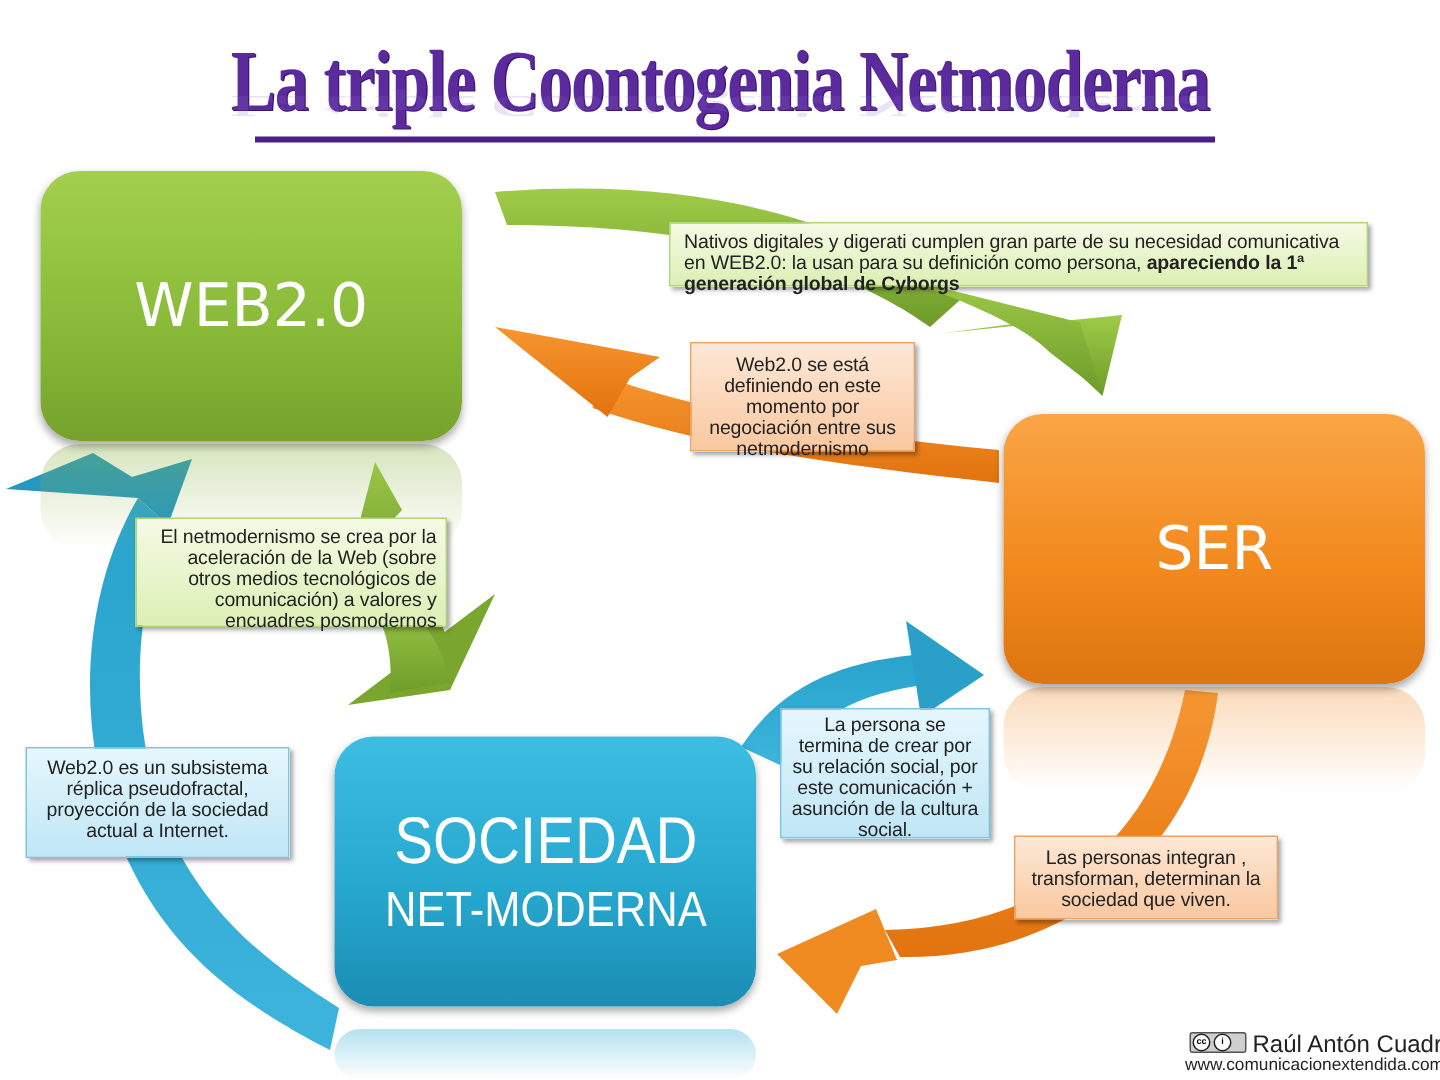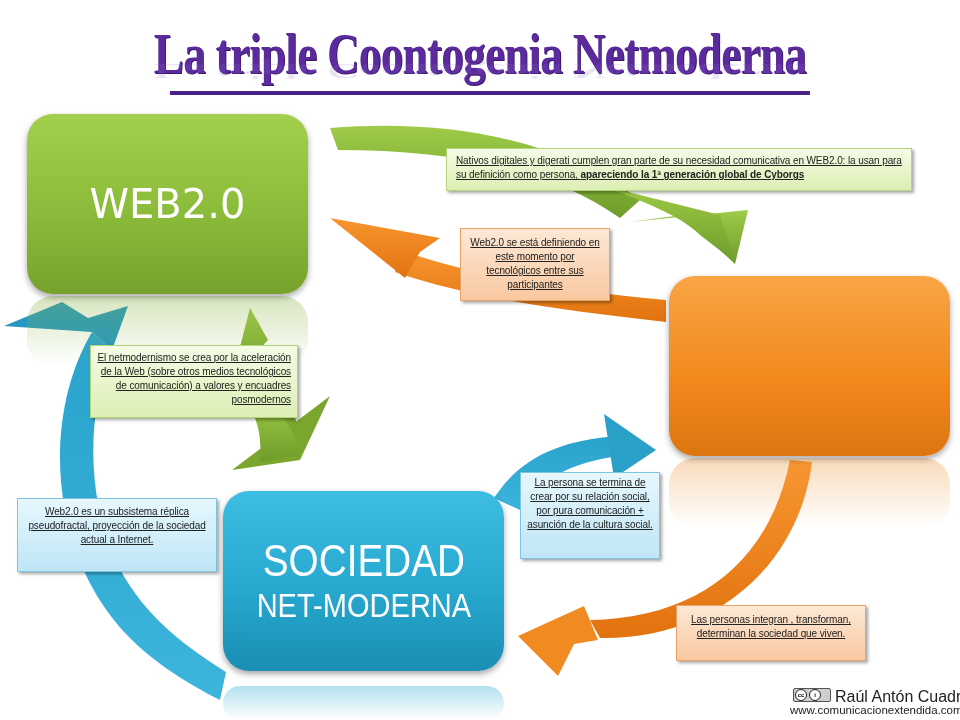--- a/index.html
+++ b/index.html
@@ -48,36 +48,35 @@
 
   .soc { left:223px; top:491px; width:281px; height:180px;
          background:linear-gradient(#3ebde2 0%, #27a8cf 55%, #1b8db3 100%); }
   .soc .l1 { font-family:"Liberation Sans", sans-serif; font-size:44px; line-height:50px; transform:scaleX(0.88); }
   .soc .l2 { font-family:"Liberation Sans", sans-serif; font-size:33px; line-height:40px; transform:scaleX(0.88); }
   .soc-r { left:223px; top:686px; width:281px; height:34px;
            background:linear-gradient(rgba(40,170,210,0.35), rgba(255,255,255,0)); }
 
   
   .note {
-    position:absolute; font-family:"Liberation Sans", sans-serif; font-size:10px; line-height:14px;
+    position:absolute; font-family:"Liberation Sans", sans-serif; font-size:13px; line-height:14px;
     color:#222; box-shadow:2px 2px 3px rgba(0,0,0,0.35); box-sizing:border-box; padding:4px 6px;
     letter-spacing:-0.1px;
-    text-decoration:underline;
   }
   .note.green { background:linear-gradient(#f5fbe6, #dcefb3); border:1px solid #b4d57a; }
   .note.orange { background:linear-gradient(#fde8d6, #f9c8a0); border:1px solid #eaa46a; text-align:center; }
   .note.blue { background:linear-gradient(#e6f7fd, #bfe6f6); border:1px solid #7fc5e2; text-align:center; }
   .note b { font-weight:bold; }
 
   .n1 { left:446px; top:148px; width:466px; height:43px; text-align:left; padding:5px 9px; }
   .n2 { left:460px; top:228px; width:150px; height:73px; padding-top:7px; }
   .n3 { left:90px; top:345px; width:208px; height:73px; text-align:right; padding-top:5px; }
-  .n4 { left:17px; top:498px; width:200px; height:74px; padding-top:6px; }
+  .n4 { left:17px; top:498px; width:176px; height:74px; padding-top:6px; }
   .n5 { left:520px; top:472px; width:140px; height:87px; padding-top:3px; }
-  .n6 { left:676px; top:557px; width:190px; height:56px; padding-top:7px;margin-top:48px; }
+  .n6 { left:676px; top:557px; width:176px; height:56px; padding-top:7px; }
 
   
   .cc { left:793px; top:688px; width:38px; height:14px; background:#cfcfcf; border:1px solid #555; border-radius:2px;
         display:flex; align-items:center; gap:2px; padding-left:1px; box-sizing:border-box; }
   .cc .circ { width:10px; height:10px; border-radius:50%; background:#fff; border:1px solid #222; font-size:6px; line-height:10px;
               text-align:center; font-weight:bold; color:#000; }
   .credit { left:835px; top:688px; font-size:16px; color:#222; white-space:nowrap; }
   .url { left:790px; top:704px; font-size:11.5px; color:#222; white-space:nowrap; }
 </style>
 </head>
@@ -137,35 +136,36 @@
   </g>
 </svg>
 
 <div class="node-reflect web-r"></div>
 <div class="node web">
   <span class="label">WEB2.0</span>
 </div>
 
 <div class="node-reflect ser-r"></div>
 <div class="node ser">
+  <span class="label">SER</span>
 </div>
 
 <div class="node-reflect soc-r"></div>
 <div class="node soc">
   <span class="l1">SOCIEDAD</span>
   <span class="l2">NET-MODERNA</span>
 </div>
 
 <div class="note green n1">
   <span>Nativos digitales y digerati cumplen gran parte de su necesidad comunicativa en WEB2.0: la usan para su definición como persona, </span><b>apareciendo la 1ª generación global de Cyborgs</b>
 </div>
-<div class="note orange n2">Web2.0 se está definiendo en este momento por tecnológicos entre sus participantes</div>
+<div class="note orange n2">Web2.0 se está definiendo en este momento por negociación entre sus netmodernismo</div>
 <div class="note green n3">El netmodernismo se crea por la aceleración de la Web (sobre otros medios tecnológicos de comunicación) a valores y encuadres posmodernos</div>
 <div class="note blue n4">Web2.0 es un subsistema réplica pseudofractal, proyección de la sociedad actual a Internet.</div>
-<div class="note blue n5">La persona se termina de crear por su relación social, por pura comunicación + asunción de la cultura social.</div>
+<div class="note blue n5">La persona se termina de crear por su relación social, por este comunicación + asunción de la cultura social.</div>
 <div class="note orange n6">Las personas integran , transforman, determinan la sociedad que viven.</div>
 
 <div class="abs cc">
   <span class="circ">cc</span>
   <span class="circ">i</span>
 </div>
 <div class="abs credit">Raúl Antón Cuadrado @</div>
 <div class="abs url">www.comunicacionextendida.com</div>
 
 </body></html>

